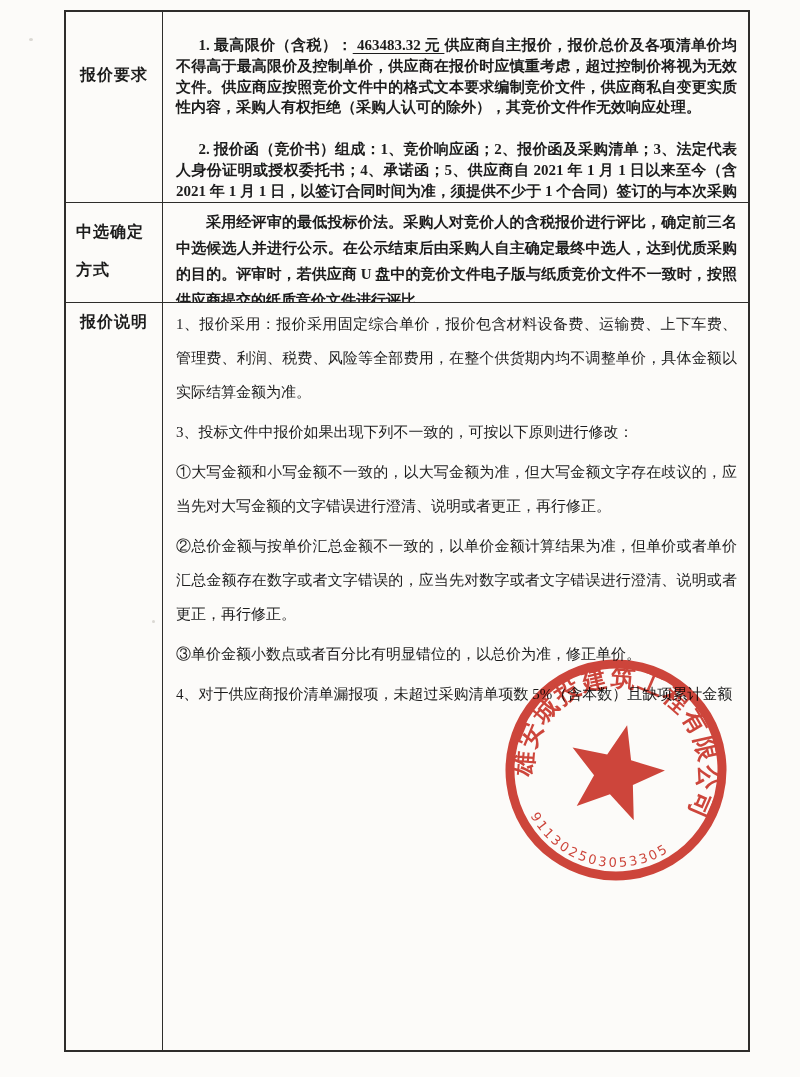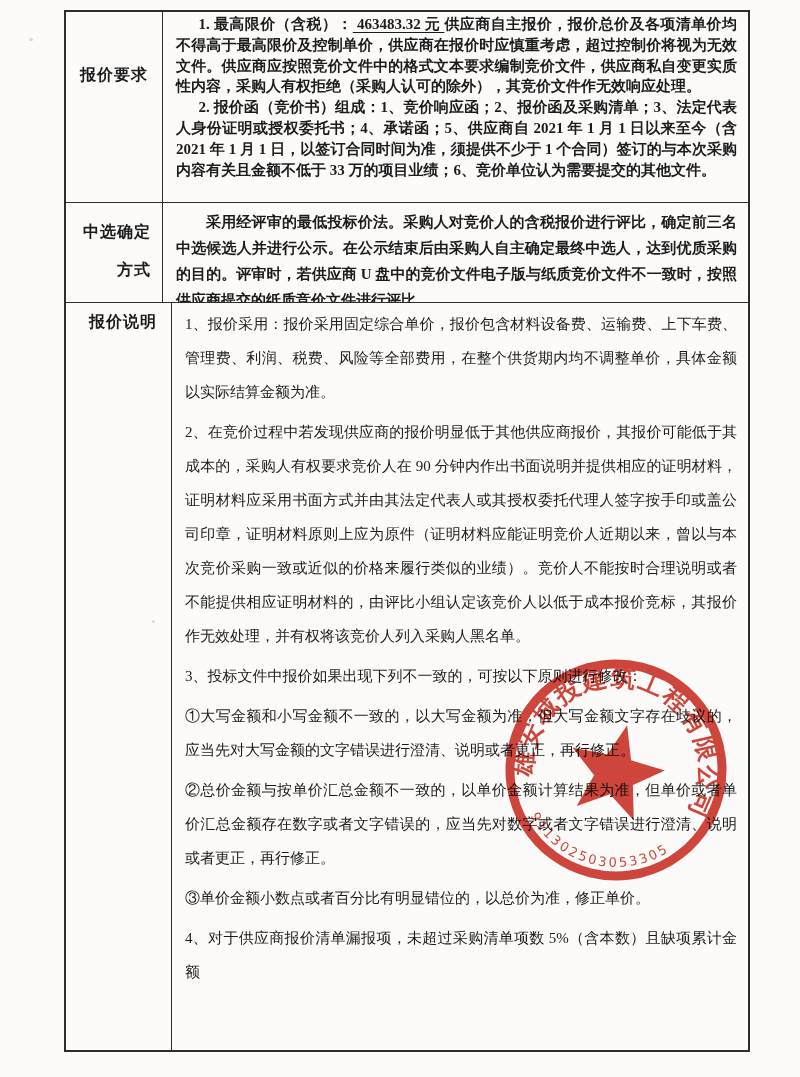--- a/index.html
+++ b/index.html
@@ -34,53 +34,51 @@
   .row1 { height: 190px; }
   .row2 { height: 100px; }
   .row3 { height: 748px; }
 
   .label-cell {
     width: 97px;
     flex: 0 0 97px;
     border-right: 1.5px solid #2e2d2b;
     font-weight: 700;
     font-size: 16px;
-    text-align: right;
   }
   .row1 .label-cell {
     display: flex; justify-content: center; align-items: center;
     padding-bottom: 64px;
     letter-spacing: 1px;
   }
   .row2 .label-cell {
     padding: 10px 11px 0 10px;
     line-height: 38px;
     letter-spacing: 1px;
   }
   .row3 .label-cell {
     padding-top: 9px;
     text-align: center;
     letter-spacing: 1px;
-    margin-left: 9px;
   }
 
   .content-cell {
     flex: 1 1 auto;
     padding: 2px 11px 0 13px;
     text-align: justify;
     overflow: hidden;
   }
 
   .row1 .content-cell { font-size: 15px; line-height: 20.8px; font-weight: 700; }
   .row2 .content-cell { font-size: 15px; line-height: 26px; font-weight: 700; padding-top: 6px; }
   .row3 .content-cell { font-size: 15px; line-height: 34px; font-weight: 400; padding-top: 4px; }
 
   .row3 .content-cell p { margin-bottom: 6px; }
 
-  .indent-15 { text-indent: 1.5em; }
+  .indent-15 { text-indent: 1.5em; margin-top: 21px; }
   .indent-10 { text-indent: 1em; }
   .indent-20 { text-indent: 2em; }
 
   .underlined {
     text-decoration: underline;
     text-underline-offset: 3px;
     white-space: nowrap;
   }
 
   .seal {
@@ -123,21 +121,20 @@
         <p class="indent-20">采用经评审的最低投标价法。采购人对竞价人的含税报价进行评比，确定前三名中选候选人并进行公示。在公示结束后由采购人自主确定最终中选人，达到优质采购的目的。评审时，若供应商 U 盘中的竞价文件电子版与纸质竞价文件不一致时，按照供应商提交的纸质竞价文件进行评比。</p>
       </div>
     </div>
 
     <div class="row row3">
       <div class="label-cell">
         <span>报价说明</span>
       </div>
       <div class="content-cell">
         <p>1、报价采用：报价采用固定综合单价，报价包含材料设备费、运输费、上下车费、管理费、利润、税费、风险等全部费用，在整个供货期内均不调整单价，具体金额以实际结算金额为准。</p>
-        <p>2、在竞价过程中若发现供应商的报价明显低于其他供应商报价，其报价可能低于其成本的，采购人有权要求竞价人在 90 分钟内作出书面说明并提供相应的证明材料，证明材料应采用书面方式并由其法定代表人或其授权委托代理人签字按手印或盖公司印章，证明材料原则上应为原件（证明材料应能证明竞价人近期以来，曾以与本次竞价采购一致或近似的价格来履行类似的业绩）。竞价人不能按时合理说明或者不能提供相应证明材料的，由评比小组认定该竞价人以低于成本报价竞标，其报价作无效处理，并有权将该竞价人列入采购人黑名单。</p>
         <p>3、投标文件中报价如果出现下列不一致的，可按以下原则进行修改：</p>
         <p>①大写金额和小写金额不一致的，以大写金额为准，但大写金额文字存在歧议的，应当先对大写金额的文字错误进行澄清、说明或者更正，再行修正。</p>
         <p>②总价金额与按单价汇总金额不一致的，以单价金额计算结果为准，但单价或者单价汇总金额存在数字或者文字错误的，应当先对数字或者文字错误进行澄清、说明或者更正，再行修正。</p>
         <p>③单价金额小数点或者百分比有明显错位的，以总价为准，修正单价。</p>
         <p>4、对于供应商报价清单漏报项，未超过采购清单项数 5%（含本数）且缺项累计金额</p>
       </div>
     </div>
 
   </div>
 

